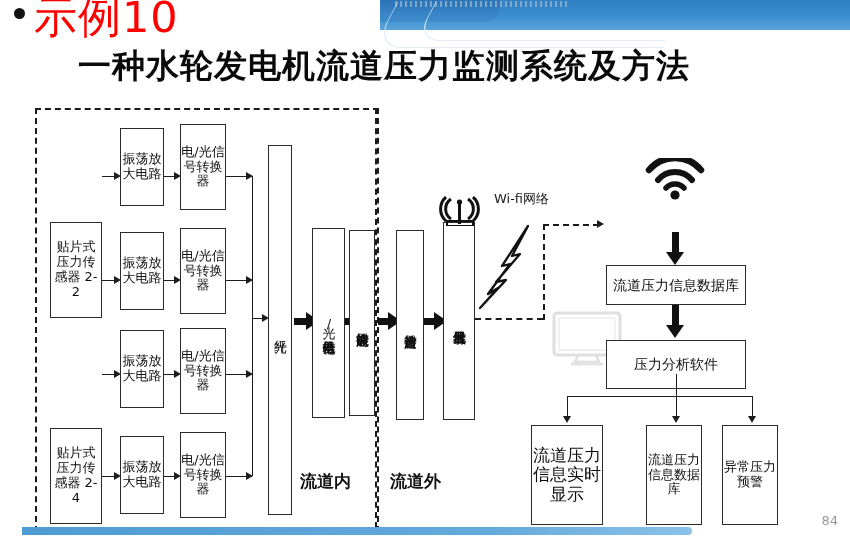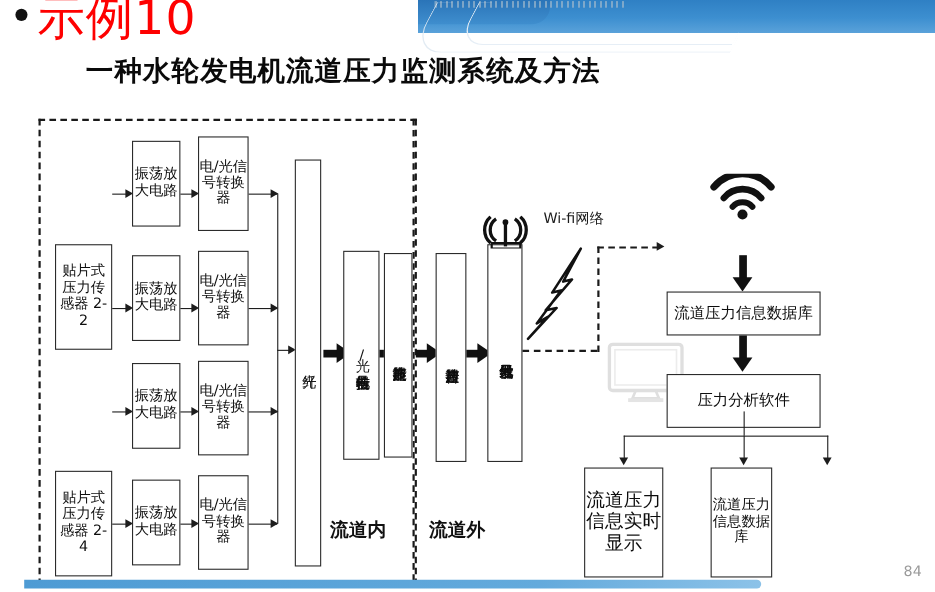--- a/index.html
+++ b/index.html
@@ -48,22 +48,22 @@
     border-radius:50%;background:#111;
   }
   .title-red{
     position:absolute;left:34px;top:-6px;
     font-size:43px;line-height:46px;color:#fe0000;font-weight:400;
     font-family:"DejaVu Sans","Liberation Sans",sans-serif;
     letter-spacing:1px;white-space:nowrap;
   }
   .title-main{
     position:absolute;left:78px;top:46px;
-    font-size:25px;line-height:40px;color:#0a0a0a;font-weight:700;
-    font-family:Liberation Serif, serif;
+    font-size:33px;line-height:40px;color:#0a0a0a;font-weight:700;
+    font-family:Liberation Sans, sans-serif;
     letter-spacing:1px;white-space:nowrap;
   }
 
   
   .dashed-zone{
     position:absolute;border:2px dashed #1a1a1a;background:transparent;
   }
   .nbox{
     position:absolute;box-sizing:border-box;
     border:1.4px solid #2b2b2b;background:#fff;
@@ -303,18 +303,21 @@
   <div class="arrow-d" style="left:672px;top:416px;"></div>
   <div class="vline" style="left:752px;top:396px;height:24px;"></div>
   <div class="arrow-d" style="left:748px;top:416px;"></div>
 
   <div class="nbox" style="left:531px;top:425px;width:72px;height:100px;font-size:17px;">
     <span class="htext">流道压力信息实时显示</span>
   </div>
   <div class="nbox" style="left:646px;top:425px;width:56px;height:100px;font-size:13px;">
     <span class="htext">流道压力信息数据库</span>
   </div>
+  <div class="nbox" style="left:722px;top:425px;width:56px;height:100px;font-size:13px;">
+    <span class="htext">异常压力预警</span>
+  </div>
 
   <div class="page-num">84</div>
 
   <div class="bottom-bar"></div>
 
 </div>
 
 </body></html>

